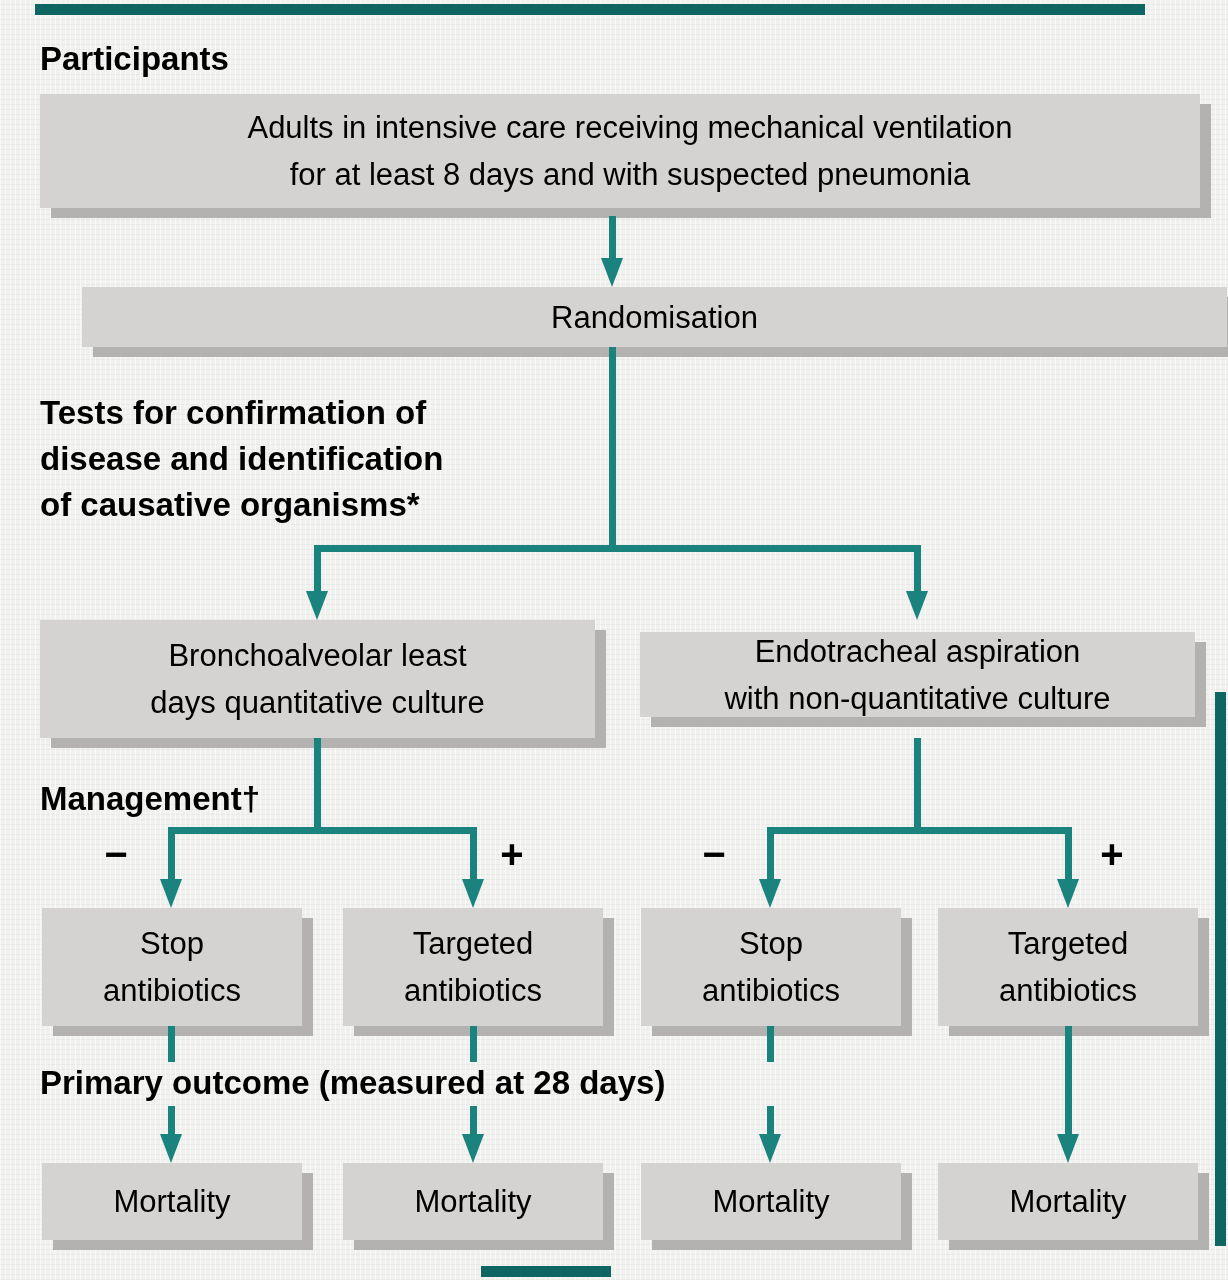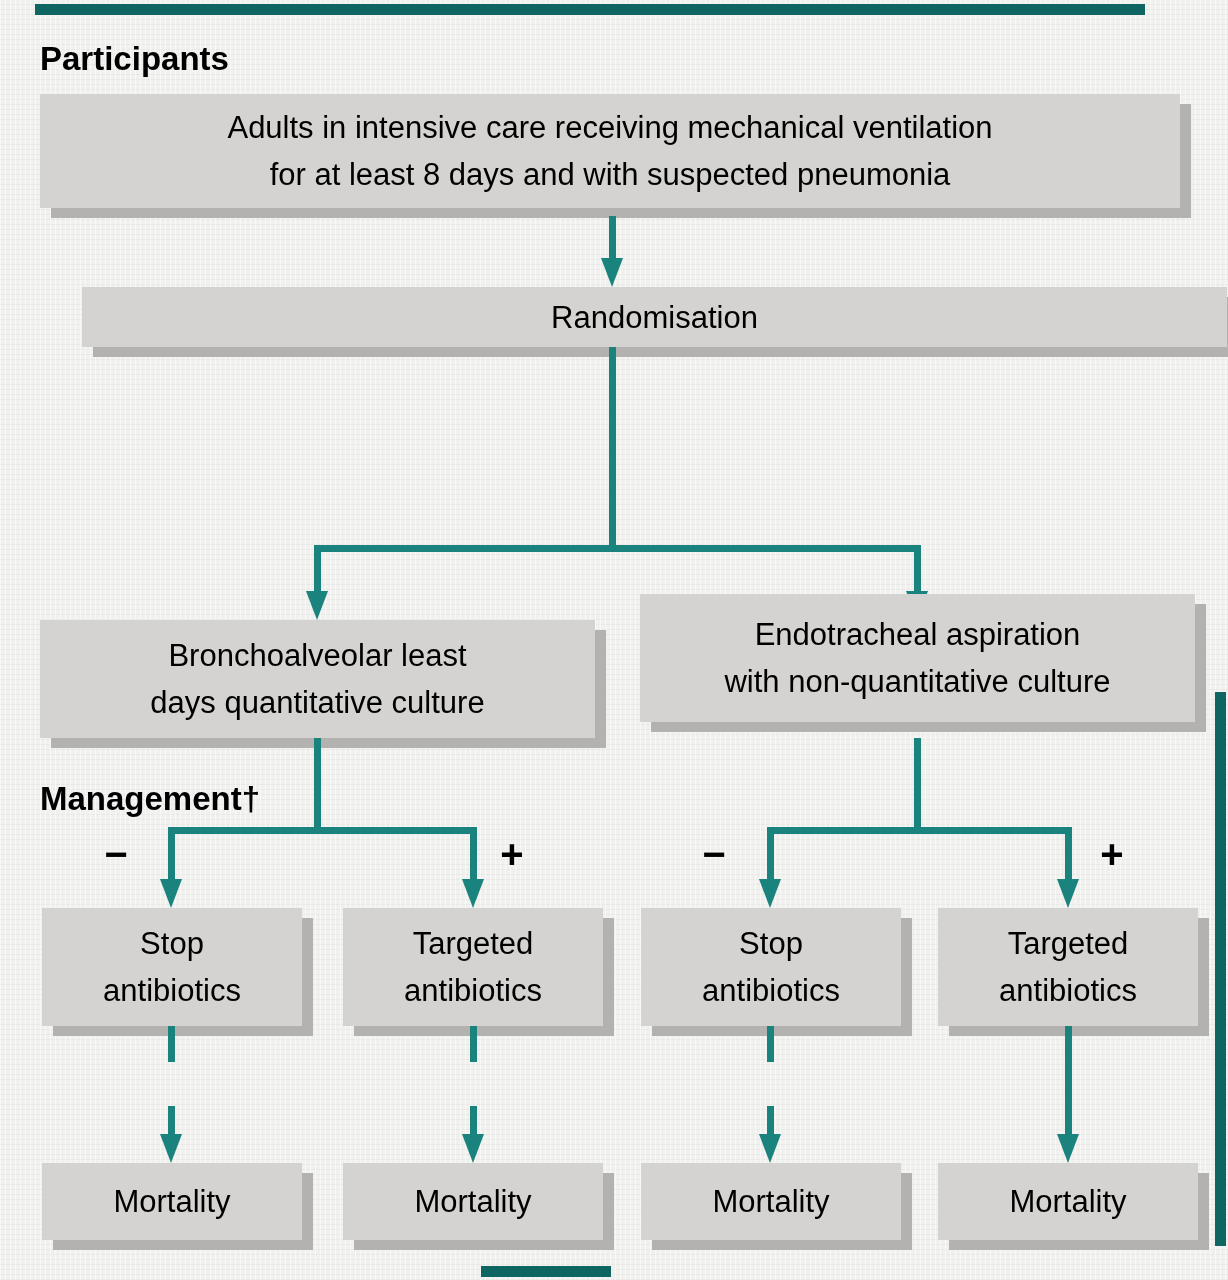--- a/index.html
+++ b/index.html
@@ -73,45 +73,50 @@
 <body>
 
 <div id="canvas">
 
   <div class="abs framebar" style="left:35px;top:4px;width:1110px;height:11px;"></div>
   <div class="abs framebar" style="left:1215px;top:692px;width:11px;height:554px;"></div>
   <div class="abs framebar" style="left:481px;top:1266px;width:130px;height:11px;"></div>
 
   <div class="abs heading" style="left:40px;top:36px;text-align:right;">Participants</div>
 
-  <div class="abs gbox" style="left:40px;top:94px;width:1140px;height:114px;">
+  <div class="abs gbox" style="left:40px;top:94px;width:1140px;height:114px;padding-left:20px;">
     <span class="bline">Adults in intensive care receiving mechanical ventilation</span>
     <span class="bline">for at least 8 days and with suspected pneumonia</span>
   </div>
 
   <div class="abs vline" style="left:609px;top:216px;height:44px;"></div>
   <div class="abs ahead" style="left:601px;top:258px;"></div>
 
   <div class="abs gbox" style="left:40px;top:287px;width:1145px;height:60px;margin-left:42px;">
     <span class="bline">Randomisation</span>
   </div>
 
+  <div class="abs heading" style="left:40px;top:390px;">
+    <span style="display:block">Tests for confirmation of</span>
+    <span style="display:block">disease and identification</span>
+    <span style="display:block">of causative organisms*</span>
+  </div>
 
   <div class="abs vline" style="left:609px;top:347px;height:205px;"></div>
   <div class="abs hline" style="left:314px;top:545px;width:607px;"></div>
   <div class="abs vline" style="left:314px;top:545px;height:50px;"></div>
   <div class="abs ahead" style="left:306px;top:591px;"></div>
   <div class="abs vline" style="left:914px;top:545px;height:50px;"></div>
   <div class="abs ahead" style="left:906px;top:591px;"></div>
 
   <div class="abs gbox" style="left:40px;top:620px;width:555px;height:118px;">
     <span class="bline">Bronchoalveolar least</span>
     <span class="bline">days quantitative culture</span>
   </div>
-  <div class="abs gbox" style="left:640px;top:594px;width:555px;height:128px;">
+  <div class="abs gbox" style="left:640px;top:632px;width:555px;height:85px;">
     <span class="bline">Endotracheal aspiration</span>
     <span class="bline">with non-quantitative culture</span>
   </div>
 
   <div class="abs heading" style="left:40px;top:776px;">Management†</div>
 
   <div class="abs vline" style="left:314px;top:738px;height:93px;"></div>
   <div class="abs hline" style="left:168px;top:827px;width:309px;"></div>
   <div class="abs vline" style="left:168px;top:827px;height:54px;"></div>
   <div class="abs ahead" style="left:160px;top:879px;"></div>
@@ -144,20 +149,21 @@
   <div class="abs gbox" style="left:938px;top:908px;width:260px;height:118px;">
     <span class="bline">Targeted</span>
     <span class="bline">antibiotics</span>
   </div>
 
   <div class="abs vline" style="left:168px;top:1026px;height:36px;"></div>
   <div class="abs vline" style="left:470px;top:1026px;height:36px;"></div>
   <div class="abs vline" style="left:767px;top:1026px;height:36px;"></div>
   <div class="abs vline" style="left:1065px;top:1026px;height:110px;"></div>
 
+  <div class="abs heading" style="left:40px;top:1060px;">Primary outcome (measured at 28 days)</div>
 
   <div class="abs vline" style="left:168px;top:1106px;height:32px;"></div>
   <div class="abs ahead" style="left:160px;top:1134px;"></div>
   <div class="abs vline" style="left:470px;top:1106px;height:32px;"></div>
   <div class="abs ahead" style="left:462px;top:1134px;"></div>
   <div class="abs vline" style="left:767px;top:1106px;height:32px;"></div>
   <div class="abs ahead" style="left:759px;top:1134px;"></div>
   <div class="abs ahead" style="left:1057px;top:1134px;"></div>
 
   <div class="abs gbox" style="left:42px;top:1163px;width:260px;height:77px;">

